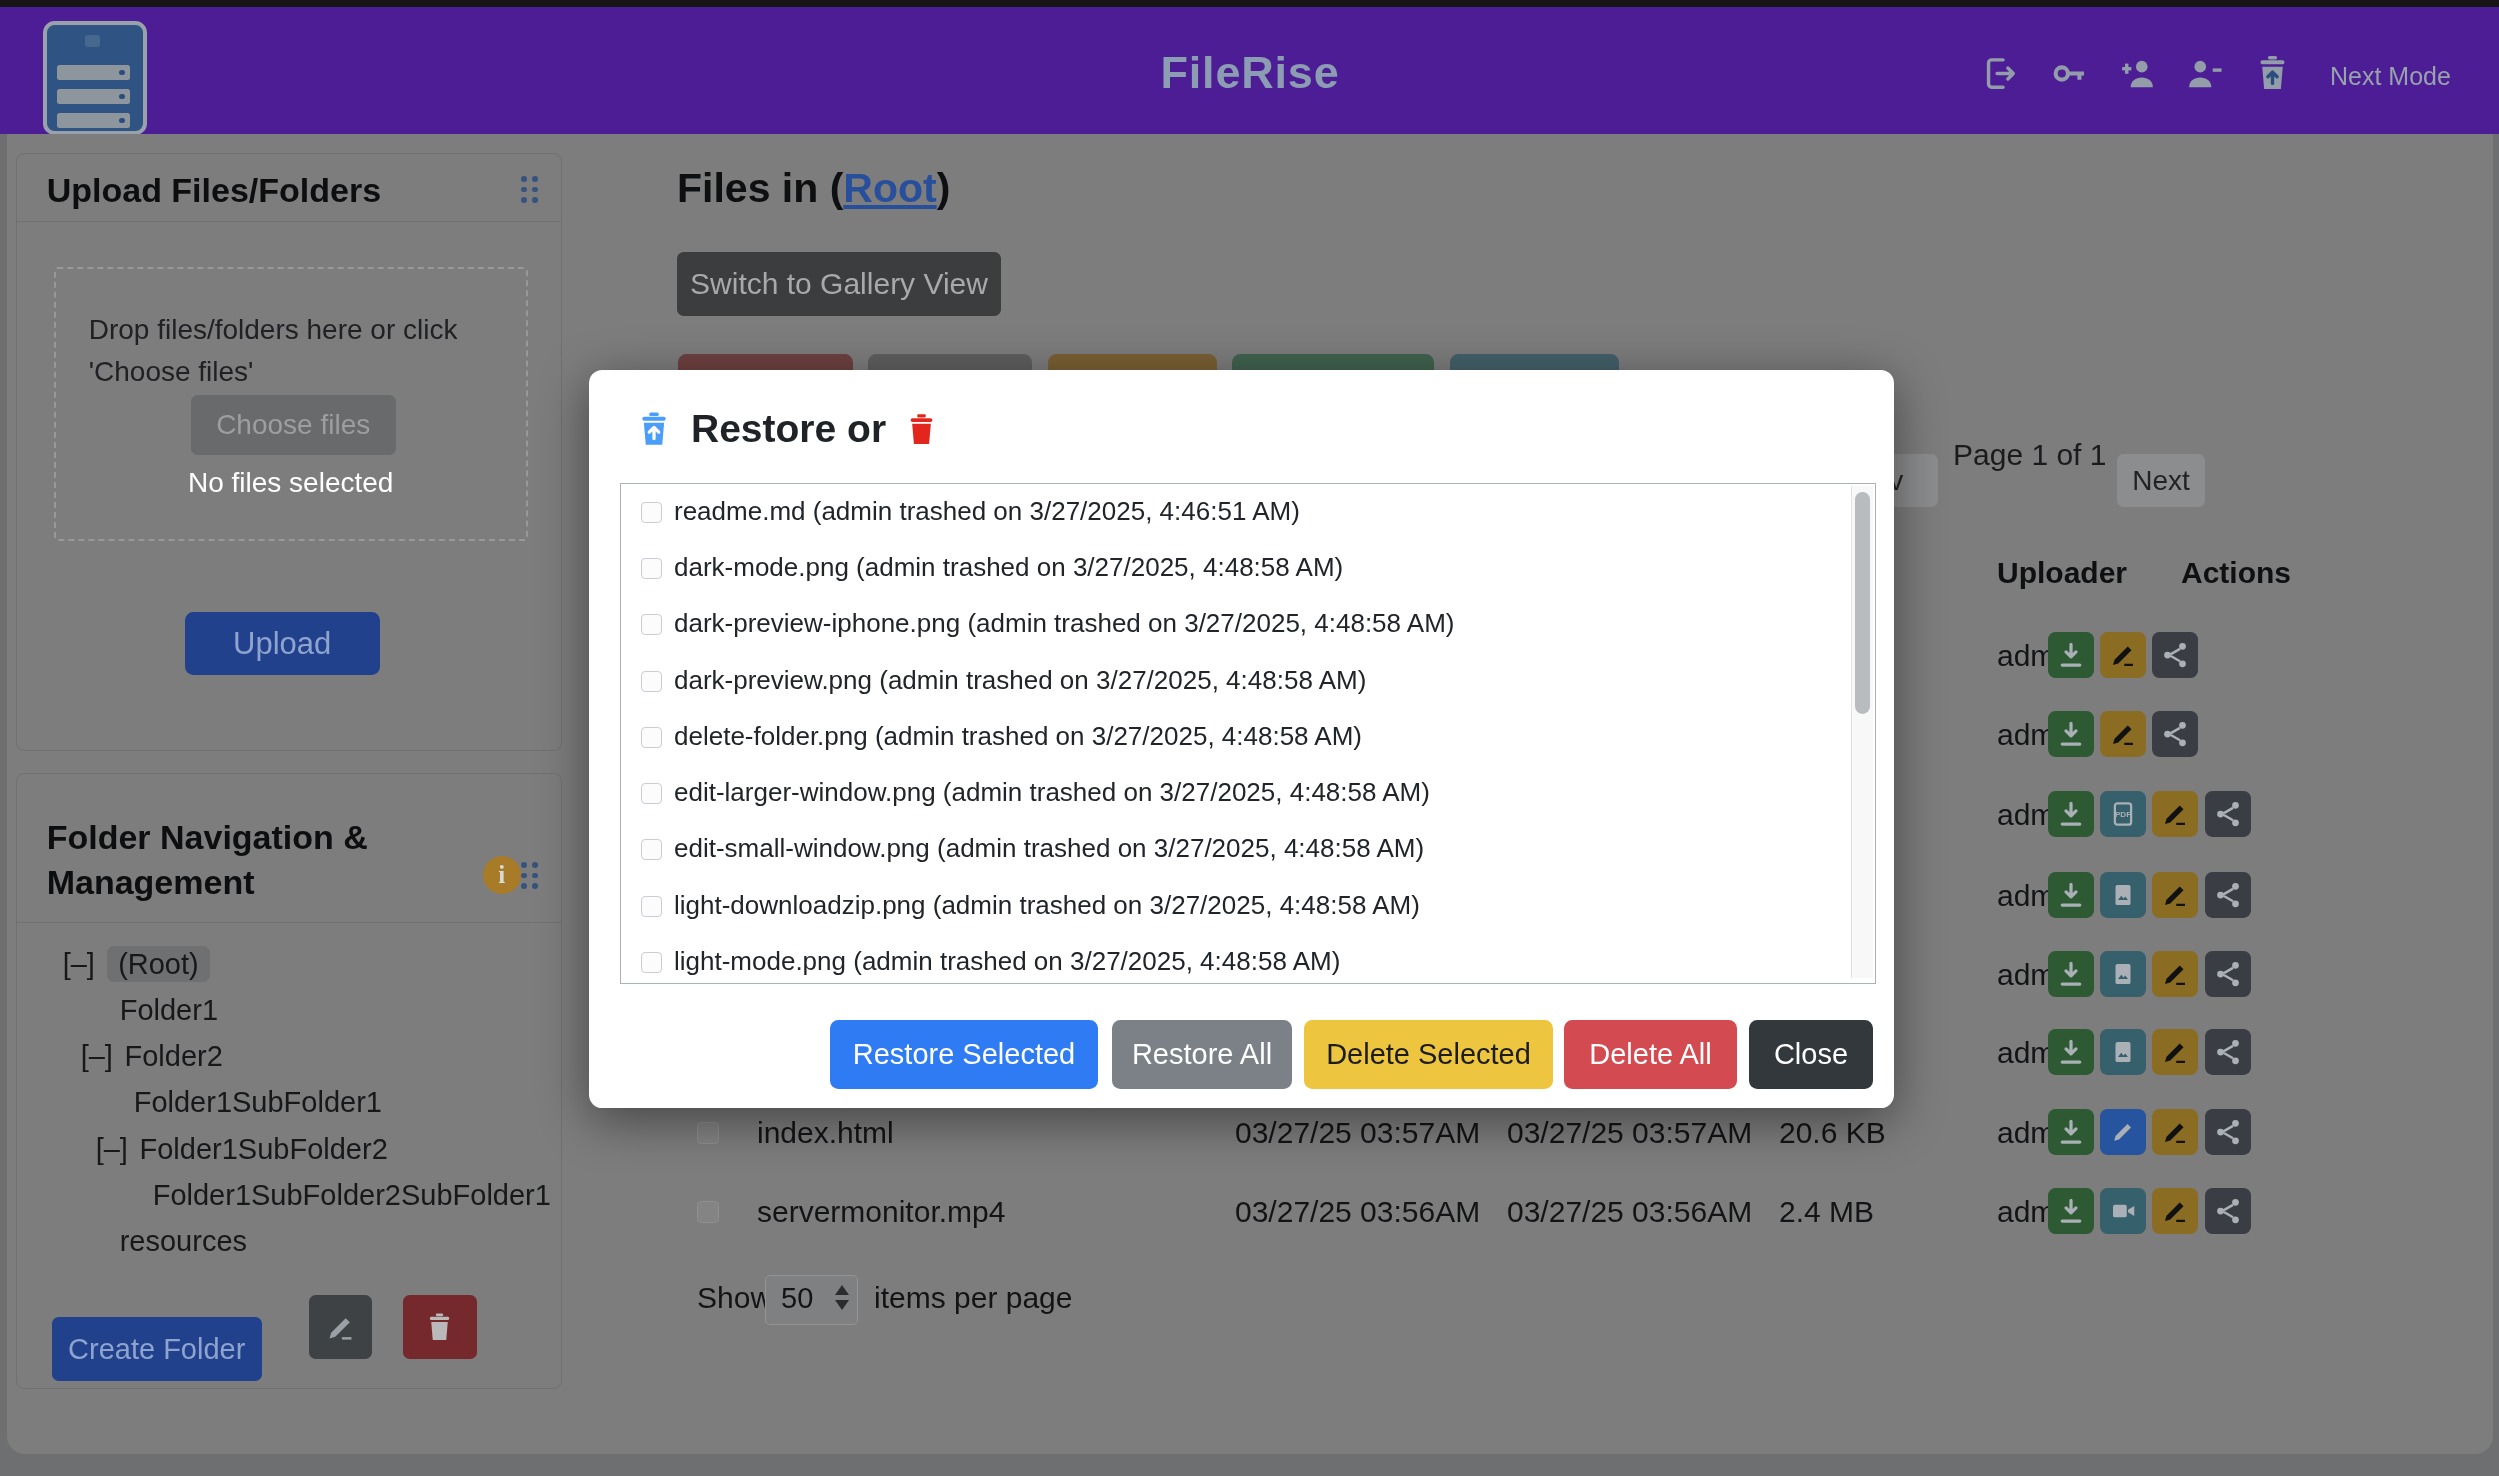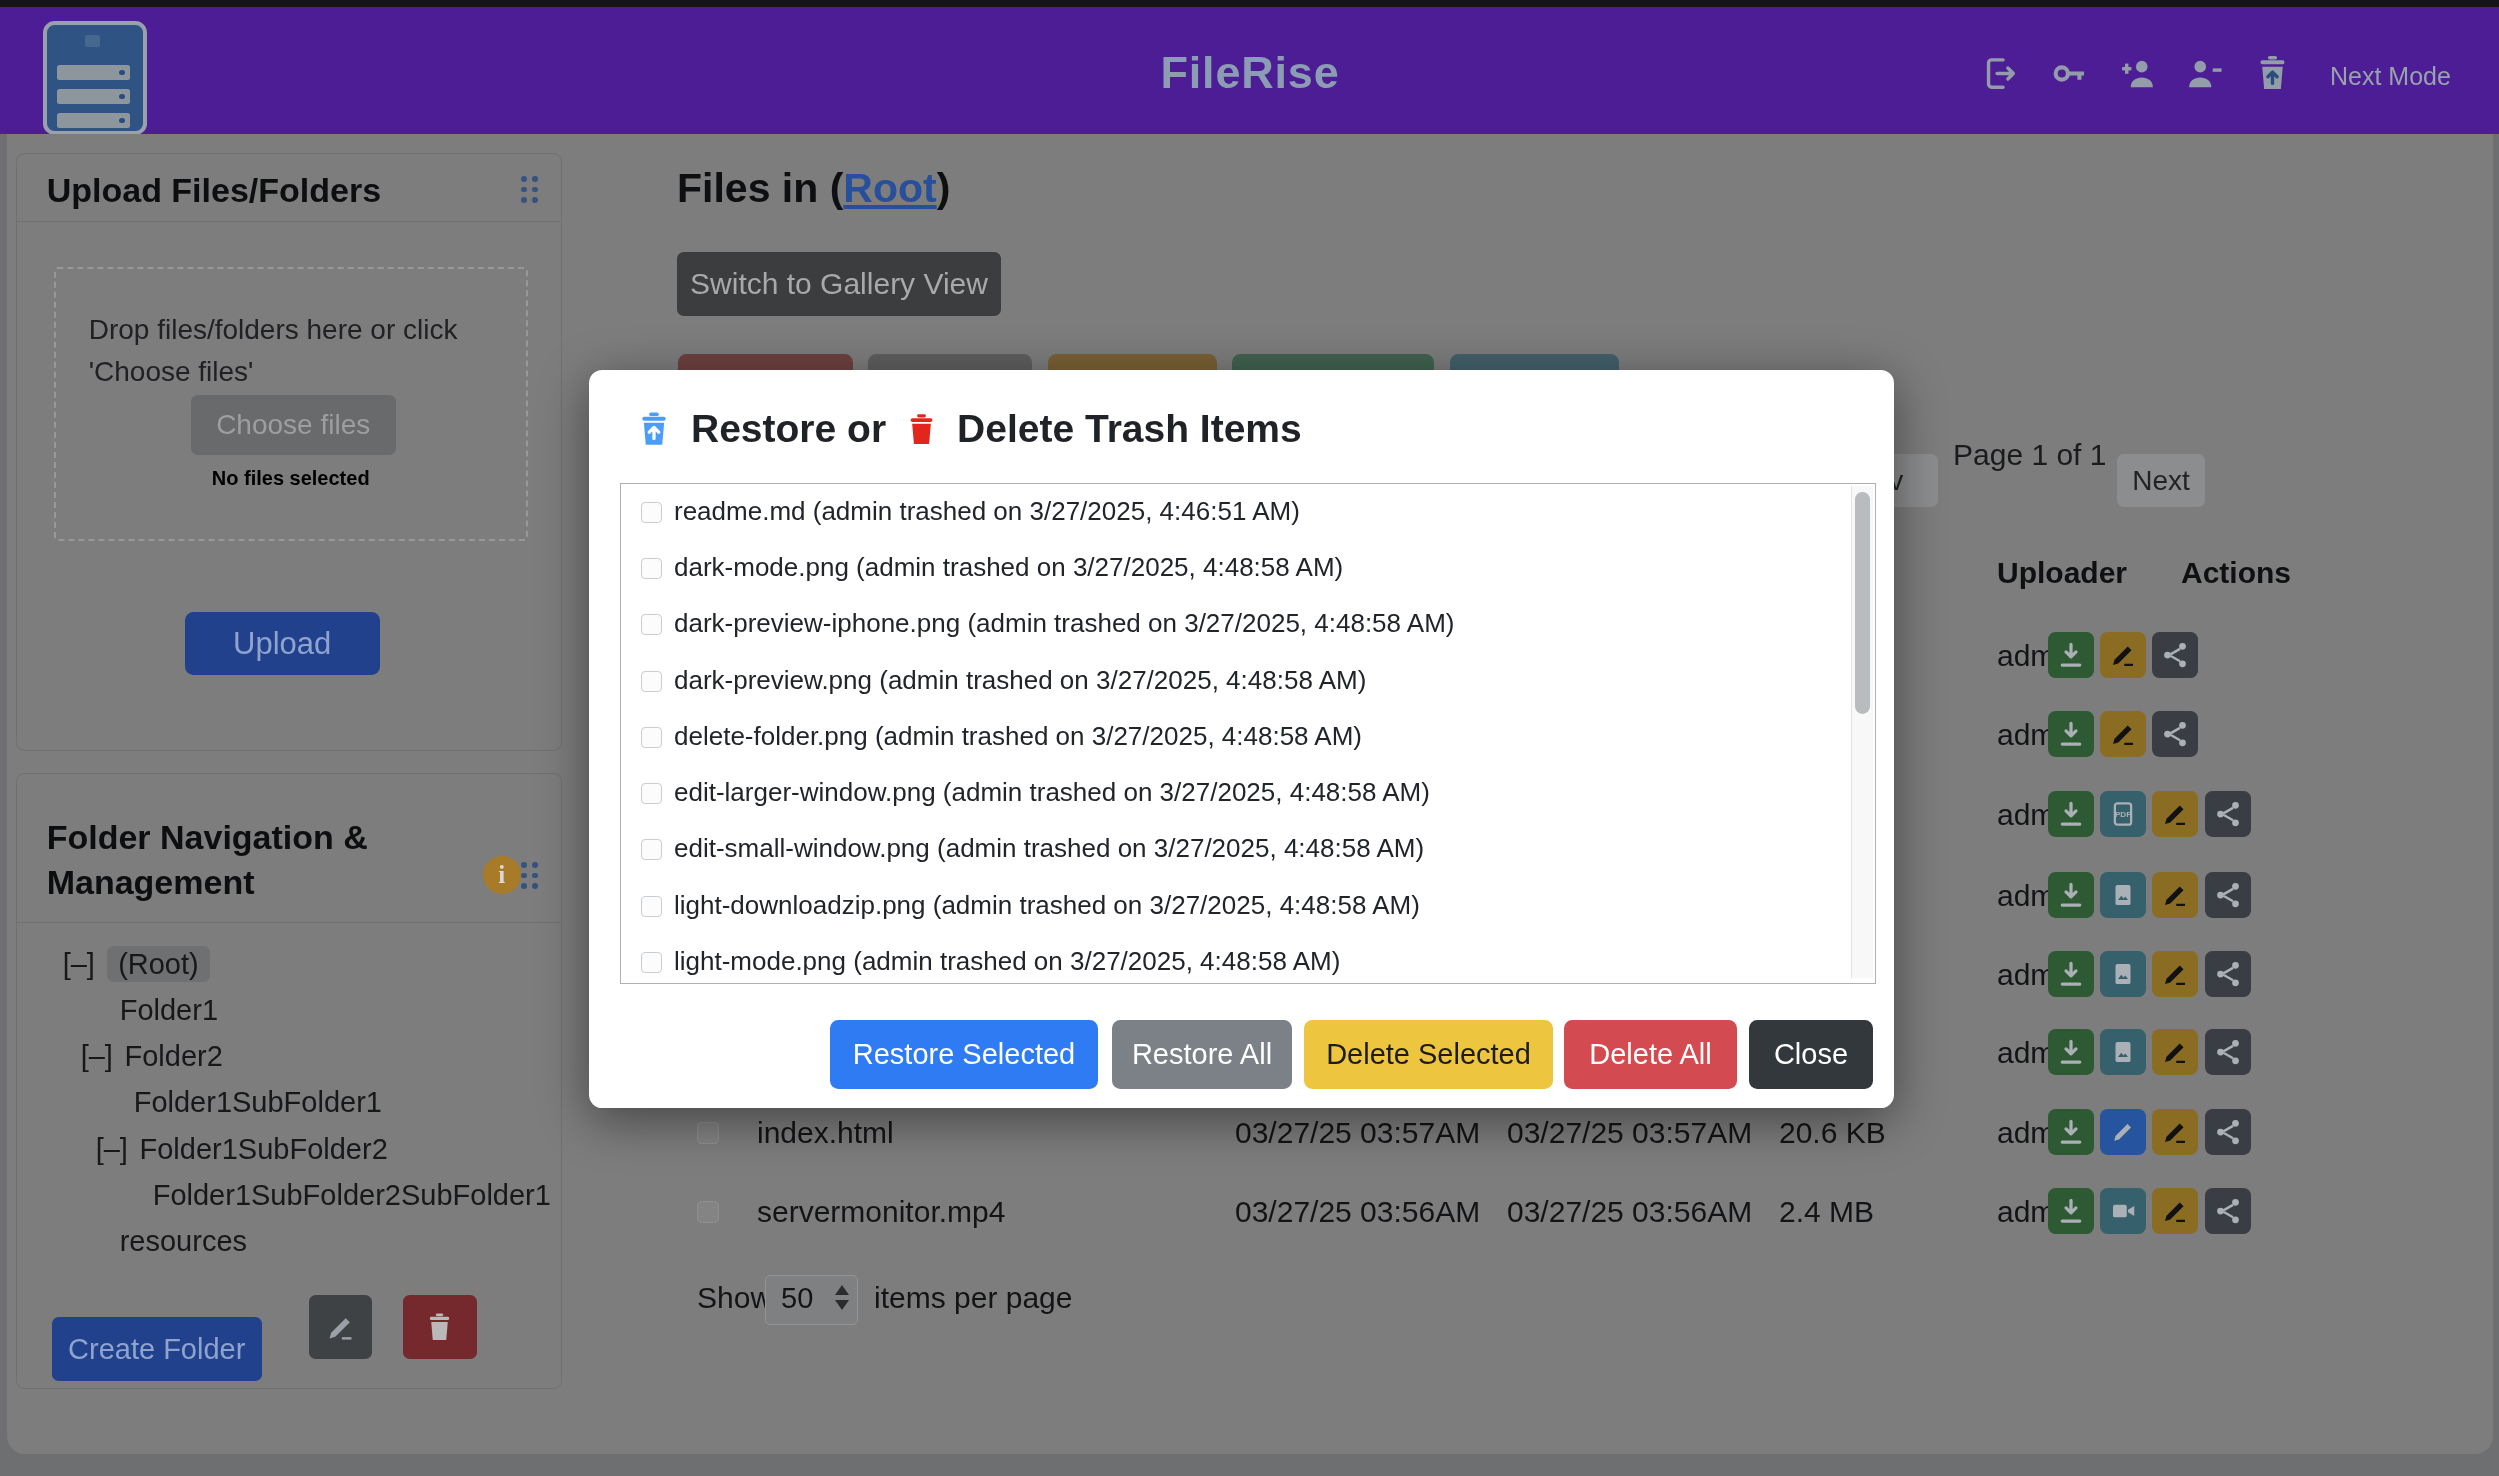--- a/index.html
+++ b/index.html
@@ -26,21 +26,21 @@
   #card-upload{left:15.7px;top:153px;width:544px;height:596px;}
   #card-folders{left:15.7px;top:773px;width:544px;height:614px;}
   .card-title{position:absolute;left:30px;font-size:34px;font-weight:bold;color:#0d0e10;line-height:45px;}
   .card-sep{position:absolute;left:0;width:100%;height:0;border-top:1.7px solid #6f7173;}
   .dots{position:absolute;display:grid;grid-template-columns:7.4px 7.4px;grid-auto-rows:7.4px;gap:3.3px;}
   .dots i{width:5.8px;height:5.8px;border-radius:50%;background:#35537e;}
 
   #dropzone{left:37px;top:113px;width:470px;height:270px;border:2.5px dashed #97989a;border-radius:3.3px;}
   .dz-text{position:absolute;left:33px;font-size:28px;color:#202124;}
   #chooseBtn{left:135px;top:126px;width:205px;height:60px;background:#696a6b;border:none;border-radius:6.6px;color:#9d9ea0;font-size:28px;font-family:inherit;}
-  #noFiles{left:0;top:198px;width:470px;text-align:center;font-size:20px;color:#000000;font-weight:bold;}
+  #noFiles{left:0;top:198px;width:470px;text-align:center;font-size:28px;color:#ffffff;}
   #uploadBtn{left:168px;top:458px;width:195px;height:63px;background:#21418c;border:none;border-radius:8.3px;color:#8fa3cf;font-size:31px;font-family:inherit;}
 
   #infoIcon{left:466px;top:82px;width:38px;height:38px;border-radius:50%;background:#a87b28;color:#d9d9d9;font-size:25px;font-weight:bold;text-align:center;line-height:38px;font-family:"Liberation Serif",serif;}
   .tree-row{position:absolute;font-size:29px;color:#17181a;height:40px;line-height:40px;white-space:nowrap;}
   .tree-row .bracket{margin-right:11.6px;}
   #tree .tree-row:nth-child(1){left:46px;top:170px;}
   #tree .tree-row:nth-child(2){left:103px;top:216px;}
   #tree .tree-row:nth-child(3){left:64px;top:262px;}
   #tree .tree-row:nth-child(4){left:117px;top:308px;}
   #tree .tree-row:nth-child(5){left:79px;top:355px;}
@@ -483,21 +483,20 @@
         <rect x="4.6" y="4.2" width="14.8" height="2.6" rx="1.2"></rect>
         <path d="M5.6 8h12.8l-1.2 14H6.8z"></path>
         <path d="M12 11v7M12 11l-3 3M12 11l3 3" stroke="#ffffff" stroke-width="2.1" fill="none" stroke-linecap="round"></path>
       </svg>
       <span>Restore or</span>
       <svg width="35" height="45" viewBox="0 0 24 24" fill="#e3261d">
         <rect x="9" y="1.6" width="6" height="2.2" rx="1"></rect>
         <rect x="4.6" y="4.2" width="14.8" height="2.6" rx="1.2"></rect>
         <path d="M5.6 8h12.8l-1.2 14H6.8z"></path>
       </svg>
-      <span>Delete Trash Items</span>
     </div>
 
     <div id="trashList">
       <div class="titem" style="top:0px">
           <span class="cb2"></span>
           <span class="tlabel">readme.md (admin trashed on 3/27/2025, 4:46:51 AM)</span>
         </div>
       <div class="titem" style="top:56px">
           <span class="cb2"></span>
           <span class="tlabel">dark-mode.png (admin trashed on 3/27/2025, 4:48:58 AM)</span>

